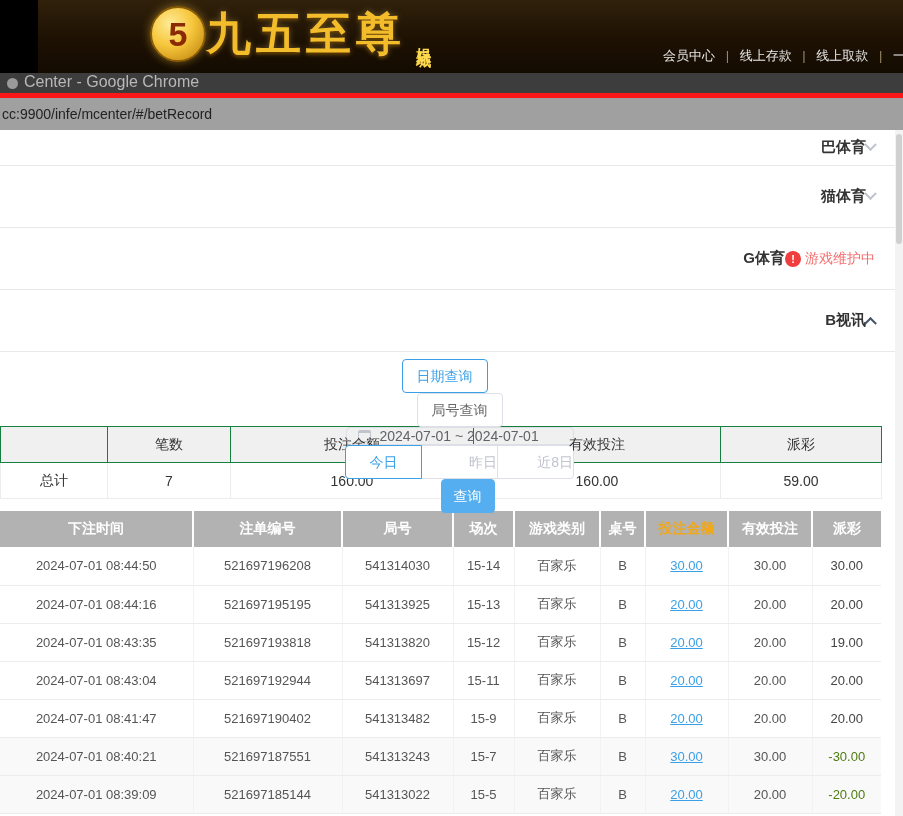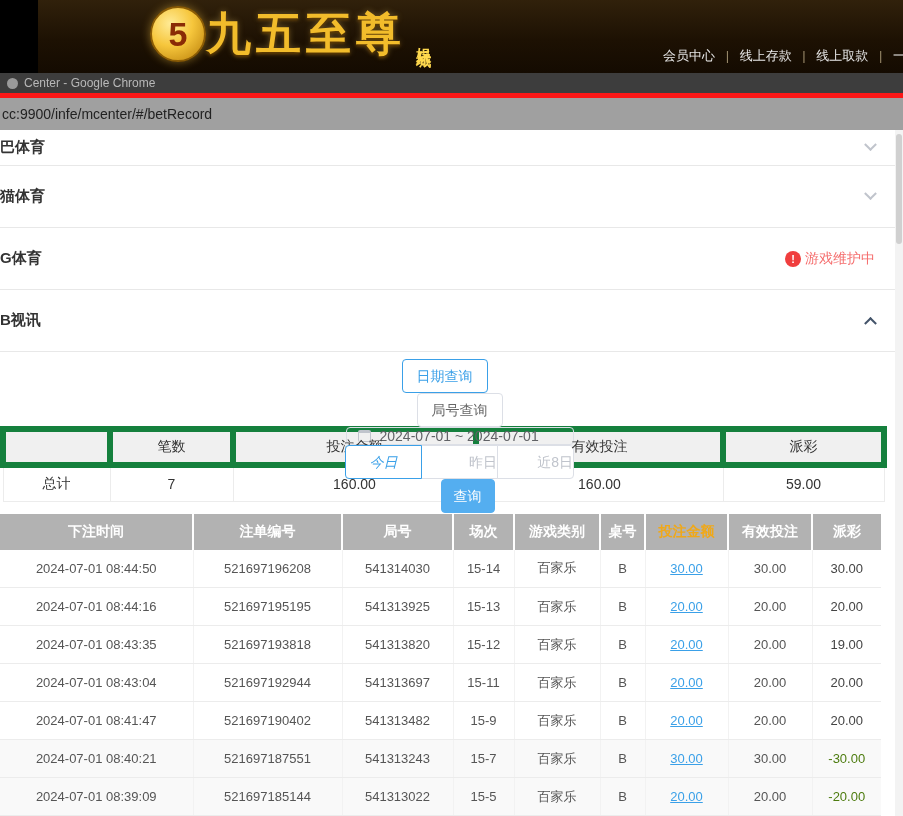--- a/index.html
+++ b/index.html
@@ -19,32 +19,32 @@
   .logo-title { margin-left:0; font-size:45px; font-weight:bold; letter-spacing:5px;
                 color:#f2bc2b; text-shadow:0 2px 3px #5e3a00, 0 0 6px rgba(255,220,120,.35); }
   .logo-sub { margin-left:10px; margin-top:10px; writing-mode:vertical-rl; font-size:15px;
               font-weight:bold; color:#ffd94e; letter-spacing:3px; line-height:1.05; }
   .banner-nav { position:absolute; right:-16px; top:47px; font-size:13px; color:#e6e6e6;
                 white-space:nowrap; }
   .banner-nav .nav-link { color:#e6e6e6; cursor:pointer; }
   .banner-nav .sep { color:#9a8a6a; margin:0 7px; }
 
   
-  .titlebar { height:20px; background:#3d3d3d; display:flex; align-items:center;
-              padding-left:24px; color:#b8b8b8; font-size:12px; position:relative; }
+  .titlebar { height:20px; background:#3d3d3d; display:flex; 
+              padding-left:24px; color:#b8b8b8; font-size:16px; position:relative; }
   .favicon { position:absolute; left:7px; top:5px; width:11px; height:11px; border-radius:50%;
              background:#9a9a9a; }
   .redline { height:5px; background:#fb1717; }
   .addressbar { height:32px; background:#a0a0a0; display:flex; align-items:center;
                 padding-left:2px; font-size:14px; color:#222; }
 
   
   .content { position:relative; height:686px; background:#fff; overflow:hidden; }
 
-  .acc-row { display:flex; align-items:center; justify-content:space-between;
+  .acc-row { display:flex; align-items:center; justify-content:flex-end;
              padding:0 28px 0 0; border-bottom:1px solid #e8e8e8; cursor:pointer; }
   .acc-row.first { height:36px; }
   .acc-row.tall { height:62px; }
   .acc-label { font-size:15px; font-weight:bold; color:#333; }
   .chev { width:9px; height:9px; border-right:2px solid #c0c4cc; border-bottom:2px solid #c0c4cc;
           display:inline-block; }
   .chev.down { transform:rotate(45deg) translate(-2px,-2px); }
   .chev.up { border-color:#44546a; transform:rotate(-135deg) translate(-2px,-2px); }
   .maint { display:flex; align-items:center; gap:4px; color:#f56c6c; font-size:14px; }
   .maint-ico { width:16px; height:16px; border-radius:50%; background:#f03e3e; color:#fff;
@@ -57,31 +57,31 @@
          padding:0 14px; cursor:pointer; text-align:center; }
   .btn-datequery { margin-left:-14px; border:1px solid #3aa0e8; color:#3aa0e8; }
   .btn-roundquery { margin-left:16px; border:1px solid #dcdfe6; color:#666; }
   .datepicker { margin-left:16px; width:228px; height:34px; border:1px solid #dcdfe6;
                 border-radius:4px; display:flex; align-items:center; gap:9px; padding:0 11px;
                 color:#606266; font-size:14px; cursor:pointer; }
   .cal-ico { width:13px; height:12px; border:1px solid #c0c4cc; border-top:3px solid #c0c4cc;
              border-radius:2px; display:inline-block; }
   .seg { display:flex; margin-left:16px; }
   .seg .btn { border-radius:0; width:77px; padding:0; border:1px solid #dcdfe6; color:#c0c4cc; }
-  .seg .btn:first-child { border-radius:4px 0 0 4px; border-color:#3aa0e8; color:#3aa0e8; z-index:2;font-style:italic; }
+  .seg .btn:first-child { border-radius:4px 0 0 4px; border-color:#3aa0e8; color:#3aa0e8; z-index:2; }
   .seg .btn + .btn { margin-left:-1px;text-align:right; }
   .seg .btn:last-child { border-radius:0 4px 4px 0; }
   .btn-search { margin-left:32px; width:54px; background:#54aef0; border:1px solid #54aef0;
                 color:#fff; padding:0; }
 
   
   table { border-collapse:collapse; table-layout:fixed; }
   .summary { width:881px; margin-top:31px; font-size:14px; }
   .summary th { height:36px; background:#f0f0f0; color:#333; font-weight:normal;
-                border:6px solid #15803d; text-align:center; }
+                border:1px solid #15803d; text-align:center; }
   .summary td { height:36px; border:1px solid #ececec; text-align:center; color:#333; }
 
   
   .bets { width:881px; margin-top:12px; font-size:13px; }
   .bets thead th { height:36px; background:#b2b2b2; color:#fff; font-size:14px;
                    font-weight:bold; border-right:2px solid #fff; text-align:center; }
   .bets thead th:last-child { border-right:none; }
   .bets thead th.gold { color:#f0a818; }
   .bets tbody td { height:38px; text-align:center; color:#555;
                    border-bottom:1px solid #ececec; border-right:1px solid #f2f2f2; }

